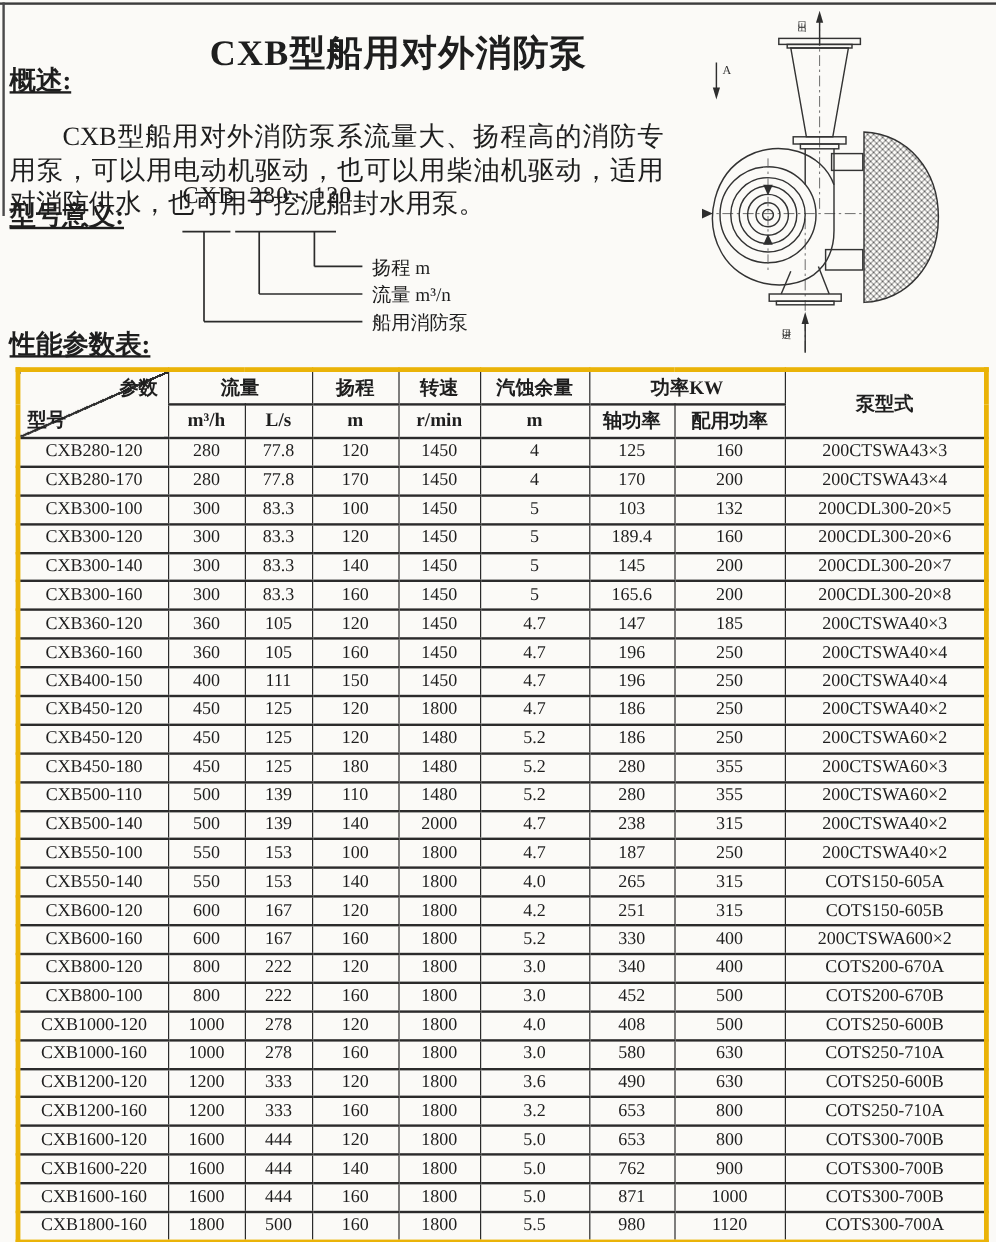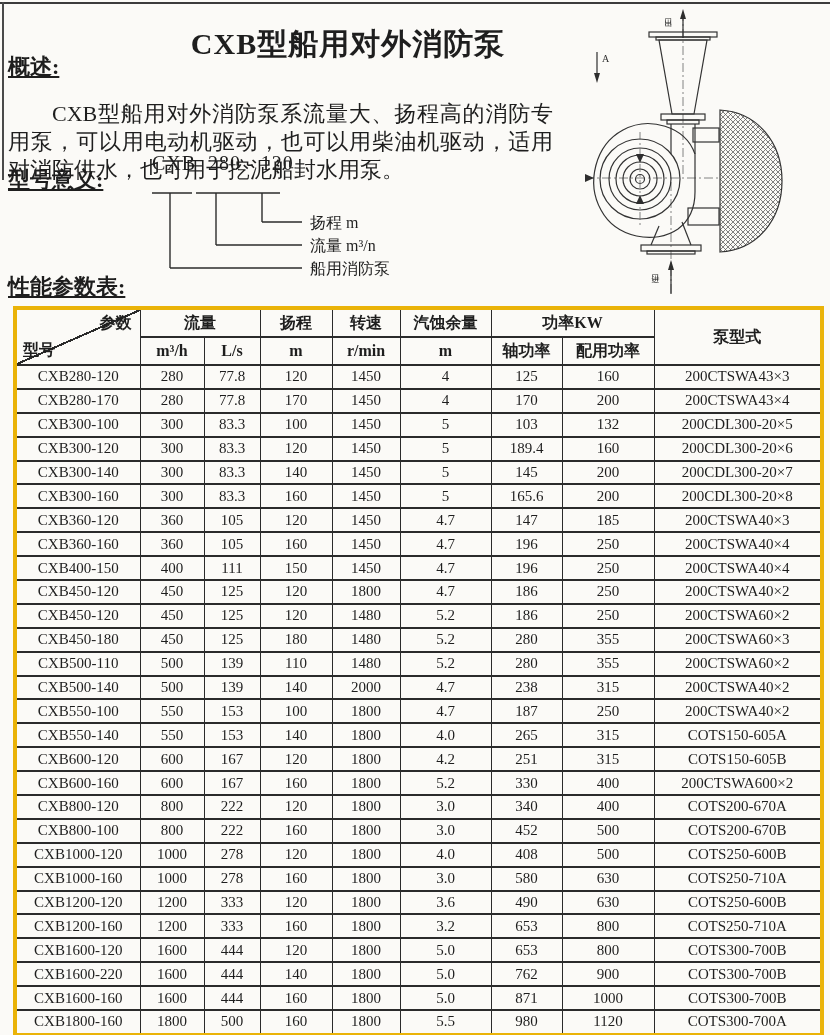--- a/index.html
+++ b/index.html
@@ -6,21 +6,21 @@
   body{
     width:830px;height:1035px;position:relative;overflow:hidden;
     background:#fbfaf7;color:#1e1e1e;
     font-family:"Liberation Serif","DejaVu Serif",serif;
   }
   .scan-top-line{position:absolute;left:0;top:2px;width:830px;height:2px;background:#3c3c3c;}
   .scan-left-line{position:absolute;left:2px;top:2px;width:2px;height:178px;background:#4a4a4a;}
 
   .doc-title{
     position:absolute;left:0;top:4px;width:664px;text-align:center;
-    font-size:30px;font-weight:bold;letter-spacing:1px;padding-left:16px;
+    font-size:30px;font-weight:bold;letter-spacing:1px;
   }
   .section-heading{position:absolute;left:8px;font-size:22px;font-weight:bold;text-decoration:underline;}
   #overview-heading{top:52px;}
   #model-heading{top:165px;}
   #table-heading{top:272px;}
 
   .overview-paragraph{
     position:absolute;left:8px;top:78px;width:545px;
     font-size:22px;line-height:28px;text-align:justify;text-indent:2em;font-family:Liberation Serif, serif;
   }

